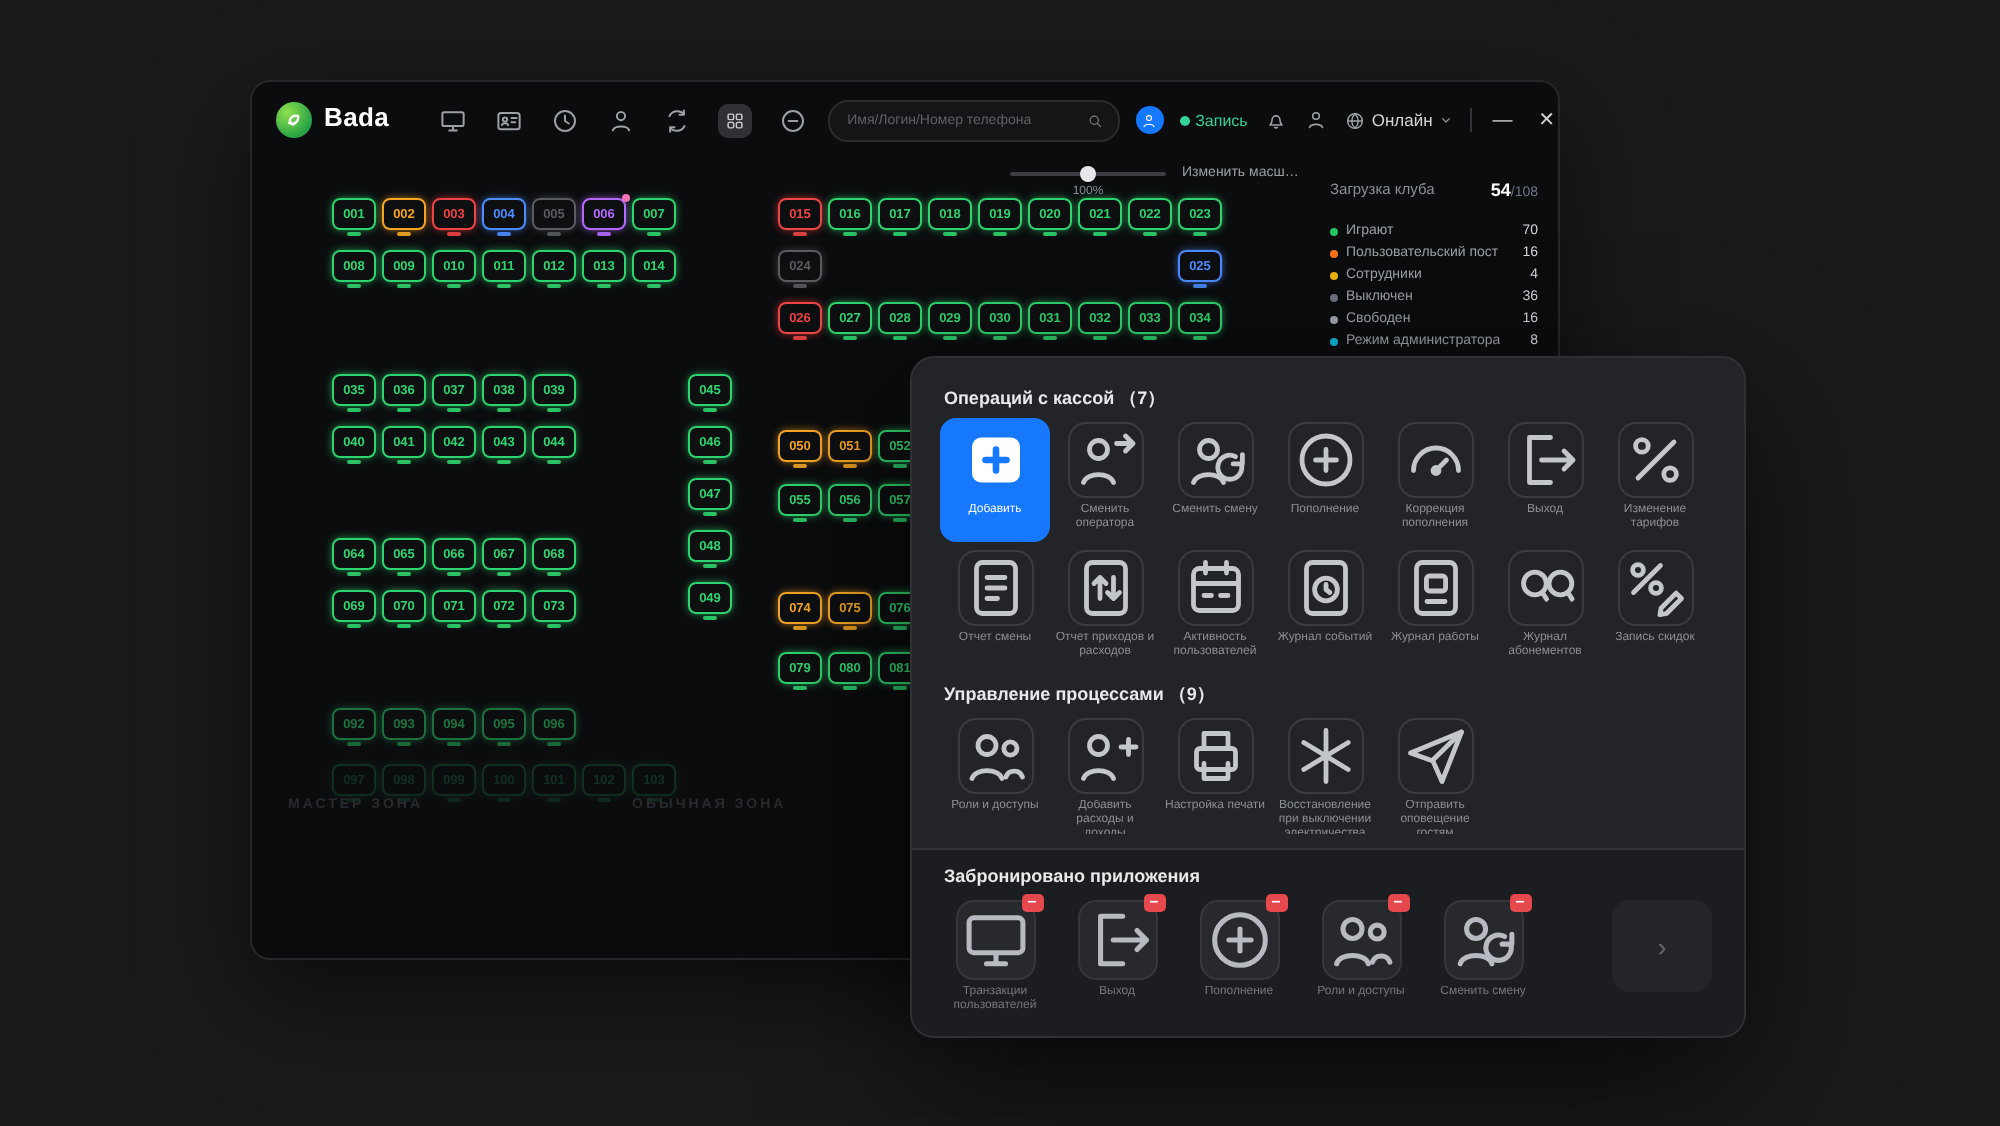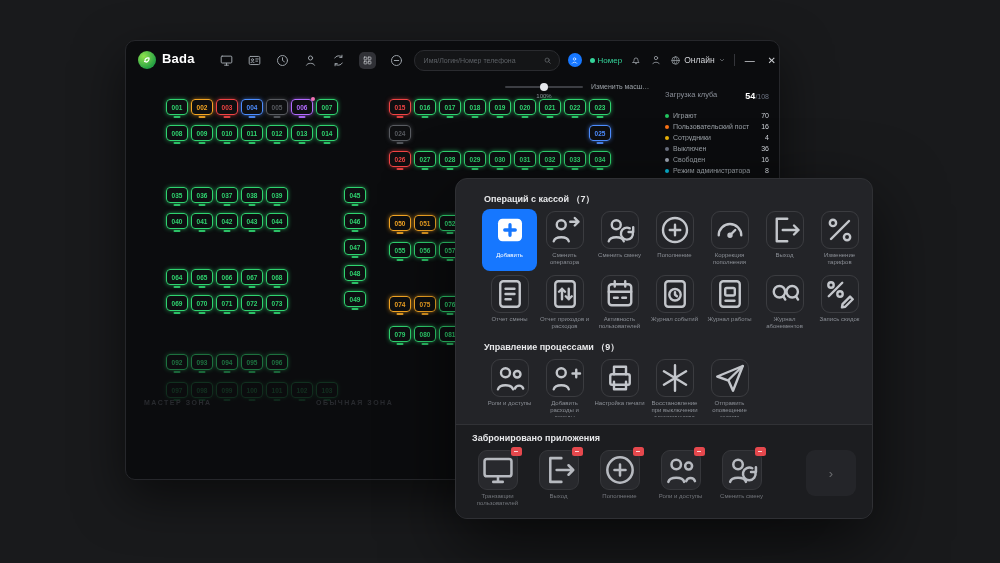--- a/index.html
+++ b/index.html
@@ -69,21 +69,21 @@
   .sb-load b{color:#fff;font-size:9px;font-weight:bold;}
   .sb-load i{color:#6b7280;font-size:7px;font-style:normal;}
   .lg-row{display:flex;align-items:center;gap:4px;height:11px;font-size:7px;color:#9aa0a6;}
   .lg-dot{width:4px;height:4px;border-radius:50%;flex:0 0 auto;}
   .lg-label{white-space:nowrap;overflow:hidden;text-overflow:ellipsis;}
   .lg-count{margin-left:auto;color:#d1d5db;}
 
   
   .modal{position:absolute;left:455px;top:178px;width:418px;height:341px;background:#232428;
     border:1px solid #2f3034;border-radius:12px;box-shadow:0 24px 70px rgba(0,0,0,.65);z-index:5;overflow:hidden;box-sizing:border-box;}
-  .modal-body{padding:12px 28px 0;height:235px;overflow:hidden;}
+  .modal-body{padding:12px 16px 0;height:235px;overflow:hidden;}
   .sec-h{font-size:9px;line-height:12px;font-weight:bold;color:#e8e9eb;margin:0 0 6px;padding-top:2px;}
   .tile-row{display:flex;gap:4px;margin-bottom:6px;}
   .tile{width:51px;display:flex;flex-direction:column;align-items:center;border-radius:8px;padding:2px;margin:-2px;}
   .ibox{width:36px;height:36px;border:1px solid #3b3c40;border-radius:9px;display:flex;align-items:center;justify-content:center;color:#c3c6cb;flex:0 0 auto;}
   .ibox svg{width:17px;height:17px;}
   .tl{font-size:6px;line-height:1.15;color:#8b8f96;text-align:center;margin-top:3px;height:17px;overflow:hidden;width:51px;}
   .tile.active{background:#1677ff;}
   .tile.active .ibox{border-color:transparent;color:#fff;}
   .tile.active .tl{color:#fff;}
 
@@ -176,21 +176,21 @@
         <span class="avatar">
             <span style="display:flex;width:9px;height:9px;">
               <svg viewBox="0 0 24 24" fill="none" stroke="currentColor" stroke-width="1.6" stroke-linecap="round" stroke-linejoin="round" style="width:100%;height:100%">
                 <circle cx="12" cy="8" r="3.3"></circle>
                 <path d="M5.5 19.5c1.3-4.2 11.7-4.2 13 0"></path>
               </svg>
             </span>
           </span>
         <span class="online">
           <span class="odot"></span>
-          <span>Номер</span>
+          <span>Запись</span>
         </span>
         <span class="tb-ic">
             <svg viewBox="0 0 24 24" fill="none" stroke="currentColor" stroke-width="1.6" stroke-linecap="round" stroke-linejoin="round" style="width:100%;height:100%">
               <path d="M6 17h12c-1.6-1.7-2.1-3.2-2.1-5.2a3.9 3.9 0 0 0-7.8 0C8.1 13.8 7.6 15.3 6 17z"></path>
               <path d="M10.6 19.3a1.7 1.7 0 0 0 2.8 0"></path>
             </svg>
           </span>
         <span class="tb-ic">
             <svg viewBox="0 0 24 24" fill="none" stroke="currentColor" stroke-width="1.6" stroke-linecap="round" stroke-linejoin="round" style="width:100%;height:100%">
               <circle cx="12" cy="8" r="3.3"></circle>

